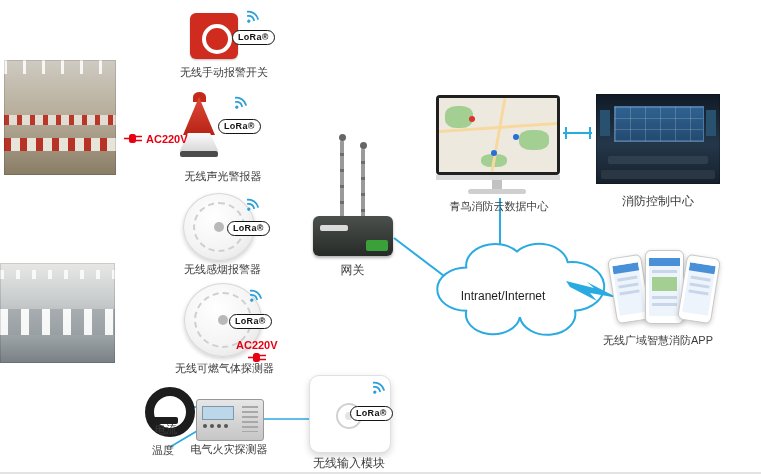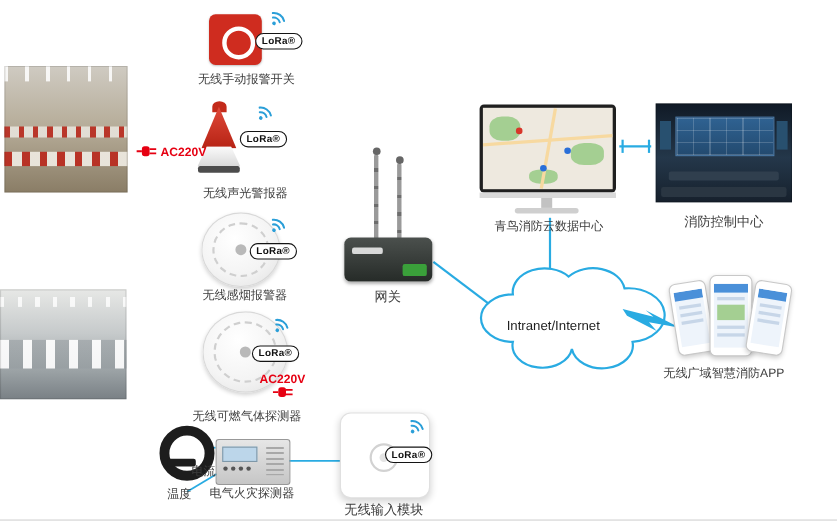--- a/index.html
+++ b/index.html
@@ -185,21 +185,21 @@
   </span>
   <span class="lora" style="left:229px;top:314px;">LoRa®</span>
   <span class="label red" style="left:236px;top:339px;">AC220V</span>
   <span class="plug" style="left:248px;top:350px;">
     <svg width="20" height="13" viewBox="0 0 20 13">
         <path d="M0 6.5 H5" stroke="#e60012" stroke-width="1.6"></path>
         <rect x="5" y="2" width="7" height="9" rx="2.5" fill="#e60012"></rect>
         <path d="M12 4.5 H18 M12 8.5 H18" stroke="#e60012" stroke-width="1.6"></path>
       </svg>
   </span>
-  <div class="label small" style="left:162px;top:373px;width:125px;">无线可燃气体探测器</div>
+  <div class="label small" style="left:162px;top:362px;width:125px;">无线可燃气体探测器</div>
 
   <div class="antenna" style="left:340px;top:140px;height:78px;"></div>
   <div class="antenna" style="left:361px;top:148px;height:70px;"></div>
   <div class="gw-box abs">
     <div class="gw-strip"></div>
     <div class="gw-tag"></div>
   </div>
   <div class="label" style="left:315px;top:263px;width:75px;">网关</div>
 
   <div class="monitor abs">
@@ -252,21 +252,21 @@
       <div class="hdr"></div>
       <div class="row" style="top:13px;"></div>
       <div class="row" style="top:20px;"></div>
       <div class="row" style="top:27px;"></div>
     </div>
   </div>
   <div class="label small" style="left:599px;top:334px;width:118px;">无线广域智慧消防APP</div>
 
   <div class="abs ct-ring"></div>
   <div class="abs ct-base"></div>
-  <div class="label small" style="left:156px;top:423px;width:40px;text-align:right;">电流</div>
+  <div class="label small" style="left:146px;top:423px;width:40px;">电流</div>
   <div class="label small" style="left:143px;top:444px;width:40px;">温度</div>
 
   <div class="abs efd-box">
     <div class="efd-lcd"></div>
     <div class="efd-btn" style="left:6px;top:24px;"></div>
     <div class="efd-btn" style="left:13px;top:24px;"></div>
     <div class="efd-btn" style="left:20px;top:24px;"></div>
     <div class="efd-btn" style="left:27px;top:24px;"></div>
     <div class="efd-vents"></div>
   </div>

